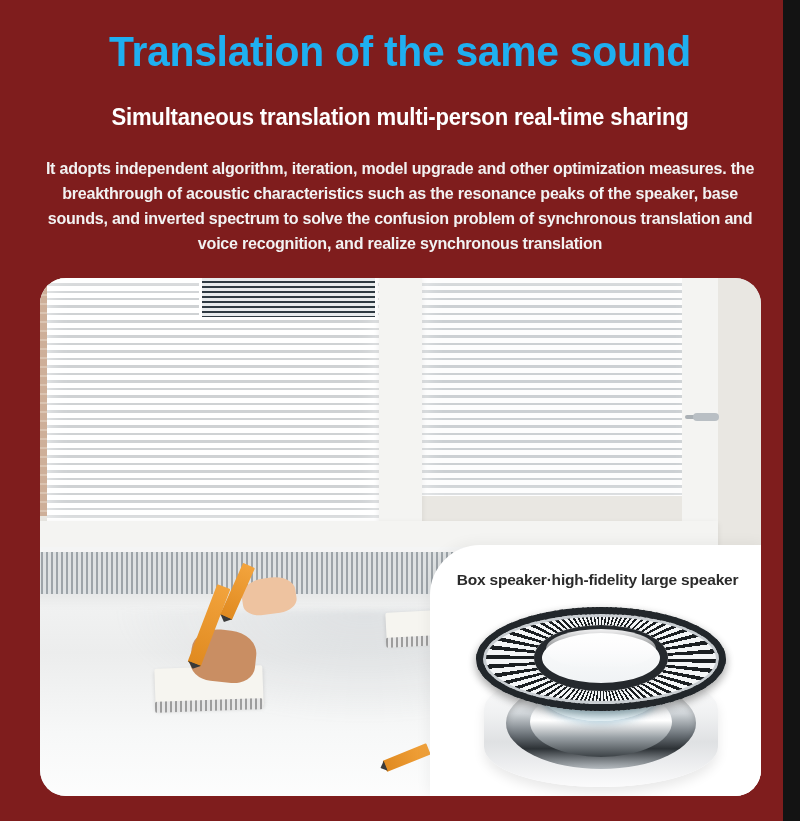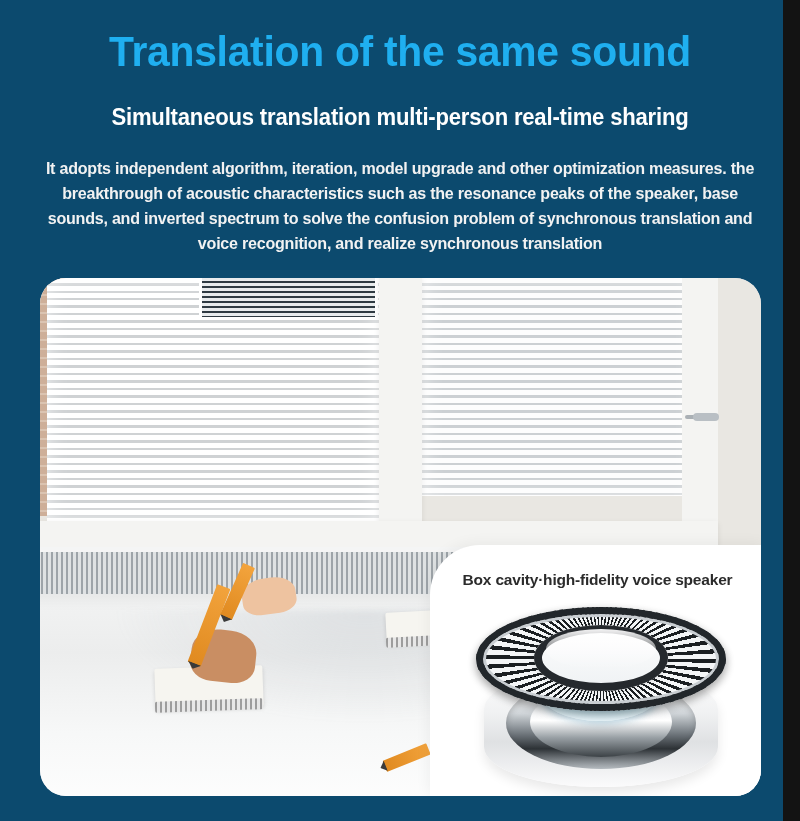--- a/index.html
+++ b/index.html
@@ -3,21 +3,21 @@
 <meta charset="utf-8">
 <style>
   html,body{margin:0;padding:0;}
   body{
     width:800px;height:821px;
     background:#131313;
     font-family:"Liberation Sans", sans-serif;
     overflow:hidden;
     position:relative;
   }
-  .page{position:relative;width:783px;height:821px;background:#0c4a6e;}
+  .page{position:relative;width:783px;height:821px;background:#7f1d1d;}
 
   
   .headline{
     position:absolute;left:0;top:28px;width:800px;
     text-align:center;
     color:#1FAFF0;
     font-size:43px;
     font-weight:bold;
     letter-spacing:-0.3px;
     transform:scaleX(0.95);
@@ -323,21 +323,21 @@
       <div class="pencil" style="left:26.5%;top:55%;width:1.8%;height:11%;background:linear-gradient(#f3a43d,#e08a20);transform:rotate(24deg);"></div>
 
       <div class="hand hand-light" style="left:72.5%;top:64%;width:9%;height:9%;transform:rotate(-4deg);"></div>
       <div class="pencil" style="left:78%;top:66%;width:1.8%;height:8%;background:#2d2d2d;transform:rotate(30deg);"></div>
 
       <div class="pencil" style="left:50%;top:88%;width:1.6%;height:9%;transform:rotate(68deg);"></div>
 
     </div>
 
     <div class="inset">
-      <div class="inset-title">Box cavity·high-fidelity voice speaker</div>
+      <div class="inset-title">Box speaker·high-fidelity large speaker</div>
 
       <div class="spk">
         <div class="spk-base"></div>
         <div class="spk-ring1"></div>
         <div class="spk-ring2"></div>
         <div class="spk-coil"></div>
         <div class="spk-coil-top"></div>
         <div class="spk-hole"></div>
 
         <div class="grille">

